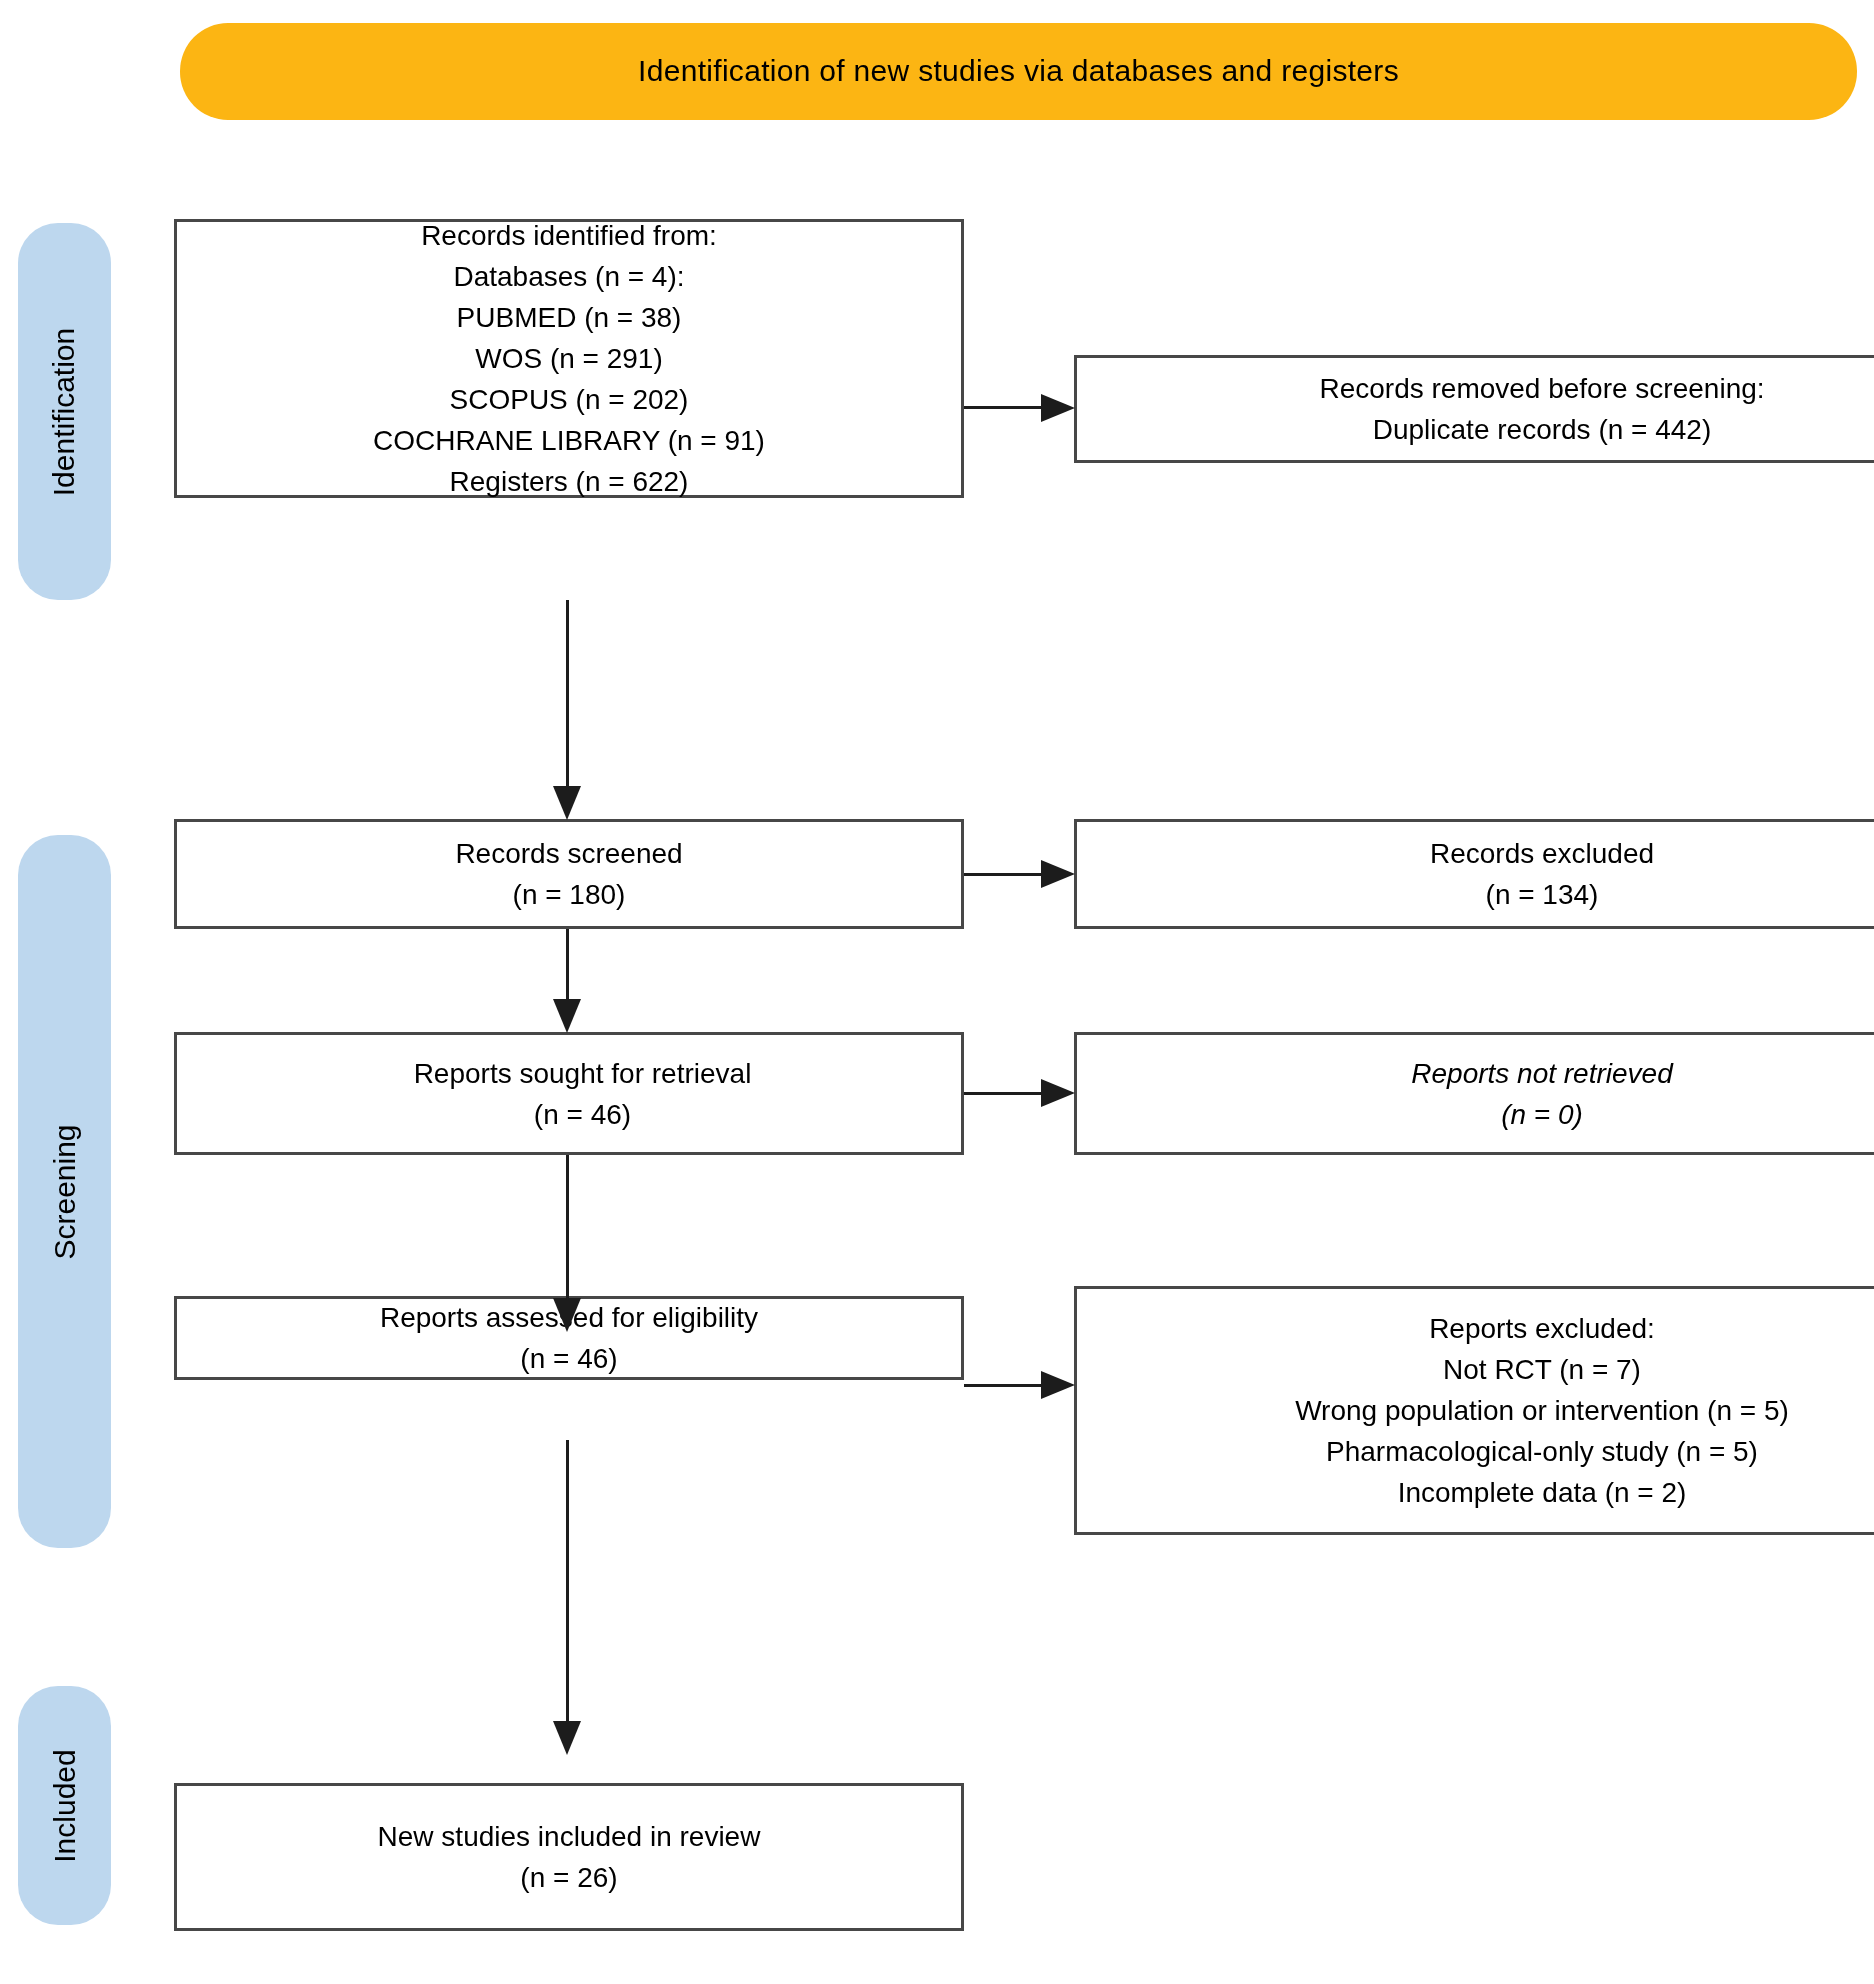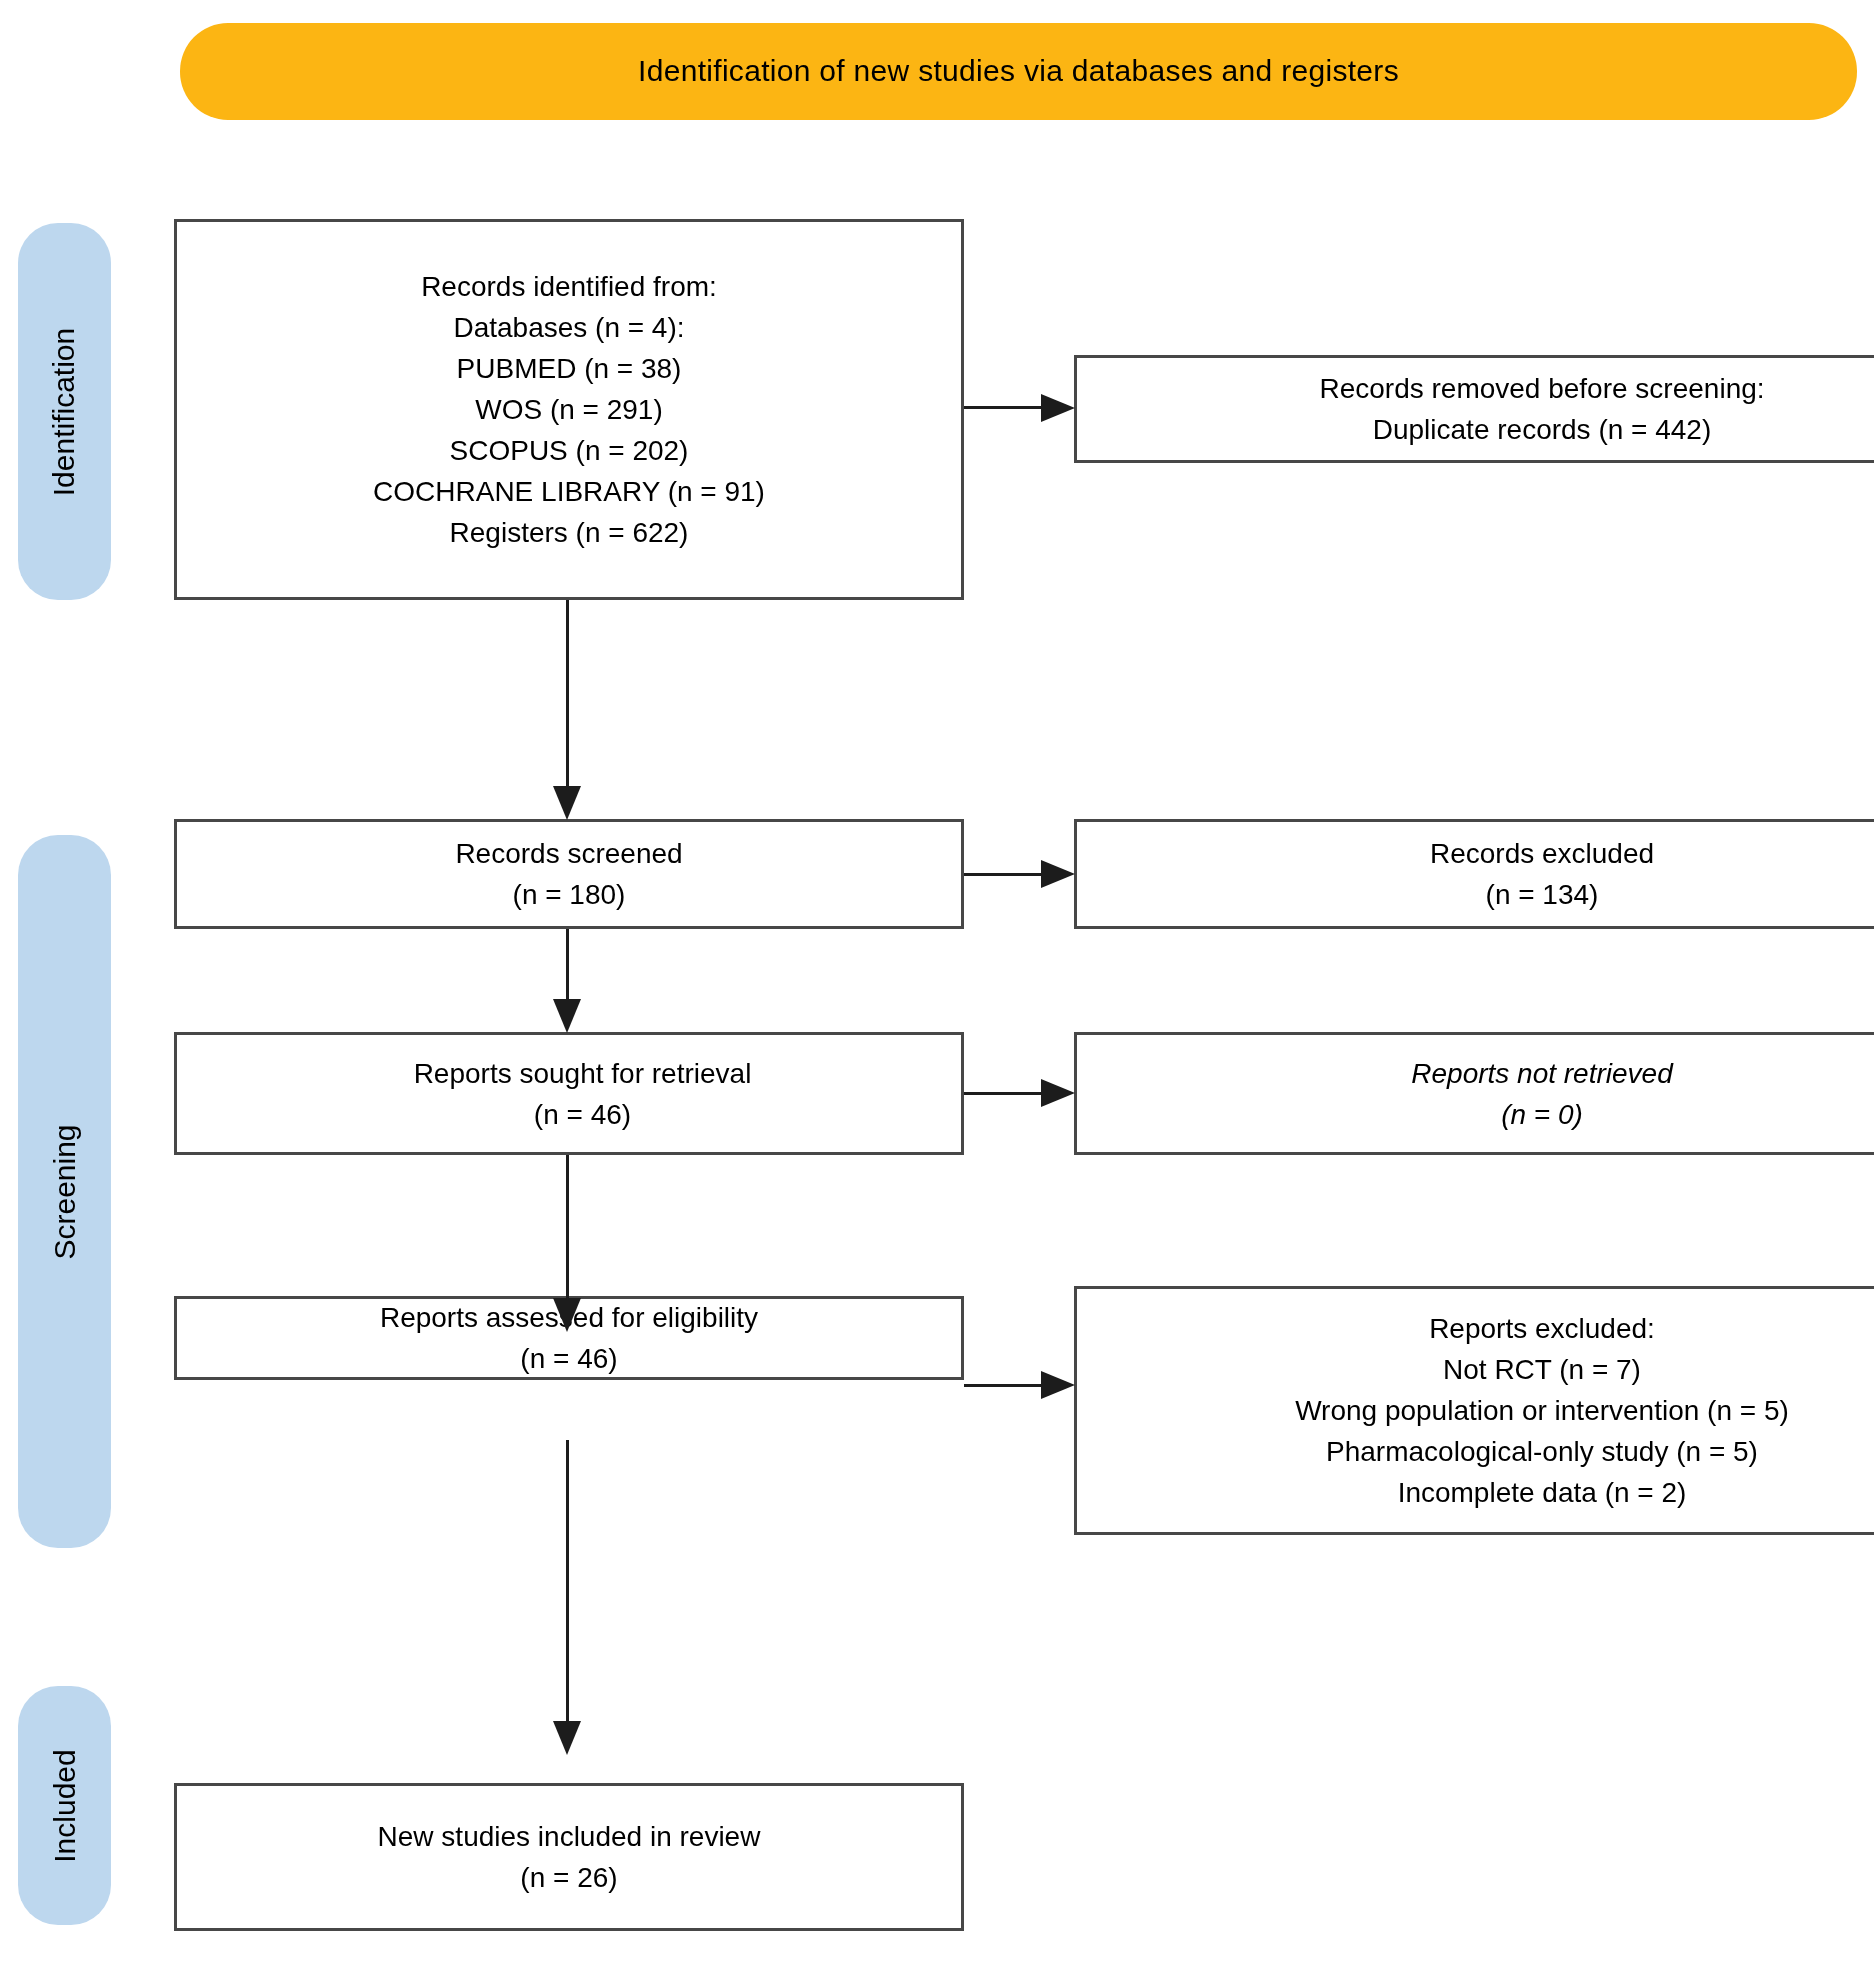--- a/index.html
+++ b/index.html
@@ -53,21 +53,21 @@
     text-align: center;
   }
   .fbox .box-text {
     white-space: pre-line;
     font-size: 28px;
     line-height: 41px;
   }
   .col-main  { left: 174px;  width: 790px; }
   .col-right { left: 1074px; width: 936px; }
 
-  .box-records-identified   { top: 219px;  height: 381px; }
+  .box-records-identified   { top: 219px;  height: 279px; }
   .box-records-removed      { top: 355px;  height: 108px; }
   .box-records-screened     { top: 819px; height: 110px; }
   .box-records-excluded     { top: 819px; height: 110px; }
   .box-reports-sought       { top: 1032px; height: 123px; padding-left: 27px; }
   .box-reports-not-retrieved{ top: 1032px; height: 123px; font-style: italic; }
   .box-reports-assessed     { top: 1296px; height: 84px; }
   .box-reports-excluded     { top: 1286px; height: 249px; }
   .box-new-studies          { top: 1755px; height: 148px; margin-top: 28px; }
 
   

